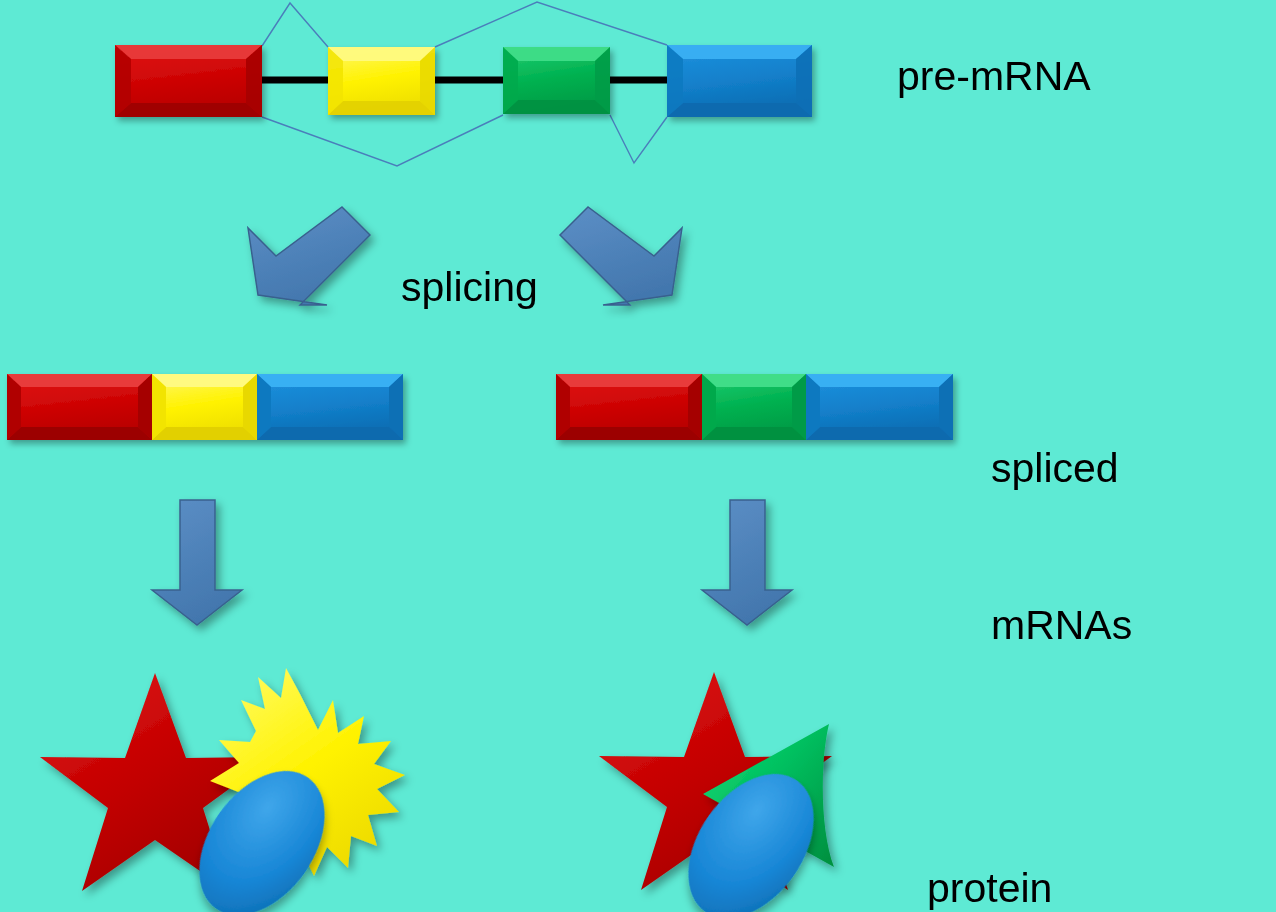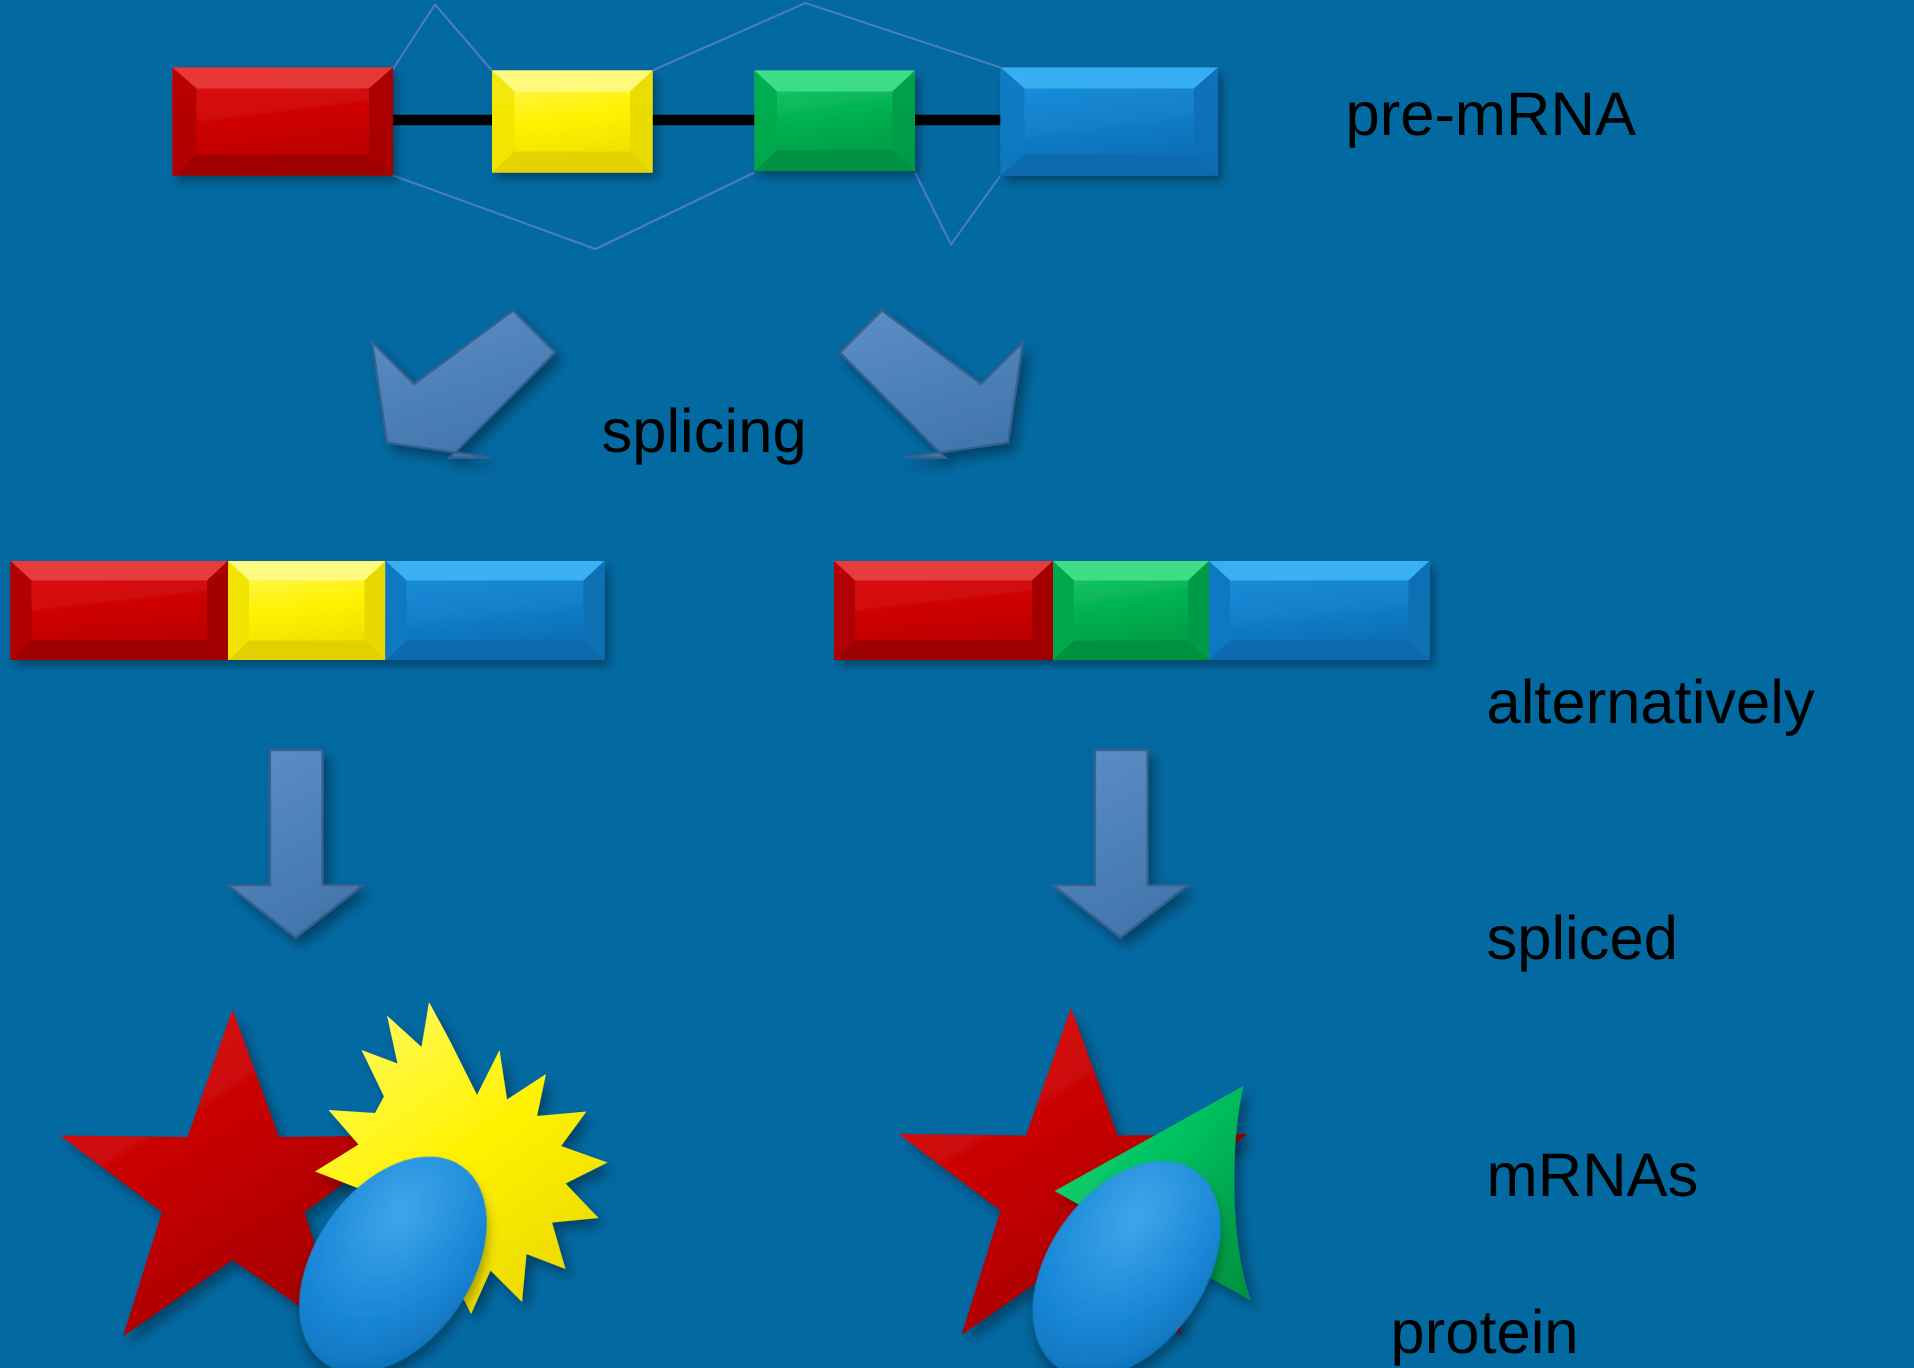--- a/index.html
+++ b/index.html
@@ -4,21 +4,21 @@
 <style>
   html, body {
     margin: 0;
     padding: 0;
     background: #ffffff;
   }
   #canvas {
     position: relative;
     width: 1276px;
     height: 912px;
-    background: #0369a1;
+    background: #5eead4;
     overflow: hidden;
     font-family: "Liberation Sans", sans-serif;
   }
 
   
   .label {
     position: absolute;
     color: #000000;
     font-family: "Liberation Sans", sans-serif;
     font-weight: 400;
@@ -251,21 +251,20 @@
       <path filter="url(#softShadow)" d="M 829,724 L 703,794 L 834,867 C 820,830 820,762 829,724 Z" fill="url(#coneGrnG)"></path>
       <ellipse filter="url(#softShadow)" cx="751" cy="846" rx="52" ry="80" transform="rotate(35 751 846)" fill="url(#ellBluG)"></ellipse>
     </g>
   </svg>
 
   <div class="label label-pre-mrna">pre-mRNA</div>
 
   <div class="label label-splicing">splicing</div>
 
   <div class="label label-alt">
-    <div>alternatively</div>
     <div>spliced</div>
     <div>mRNAs</div>
   </div>
 
 
   <div class="label label-protein">
     <div>protein</div>
     
   </div>
 

